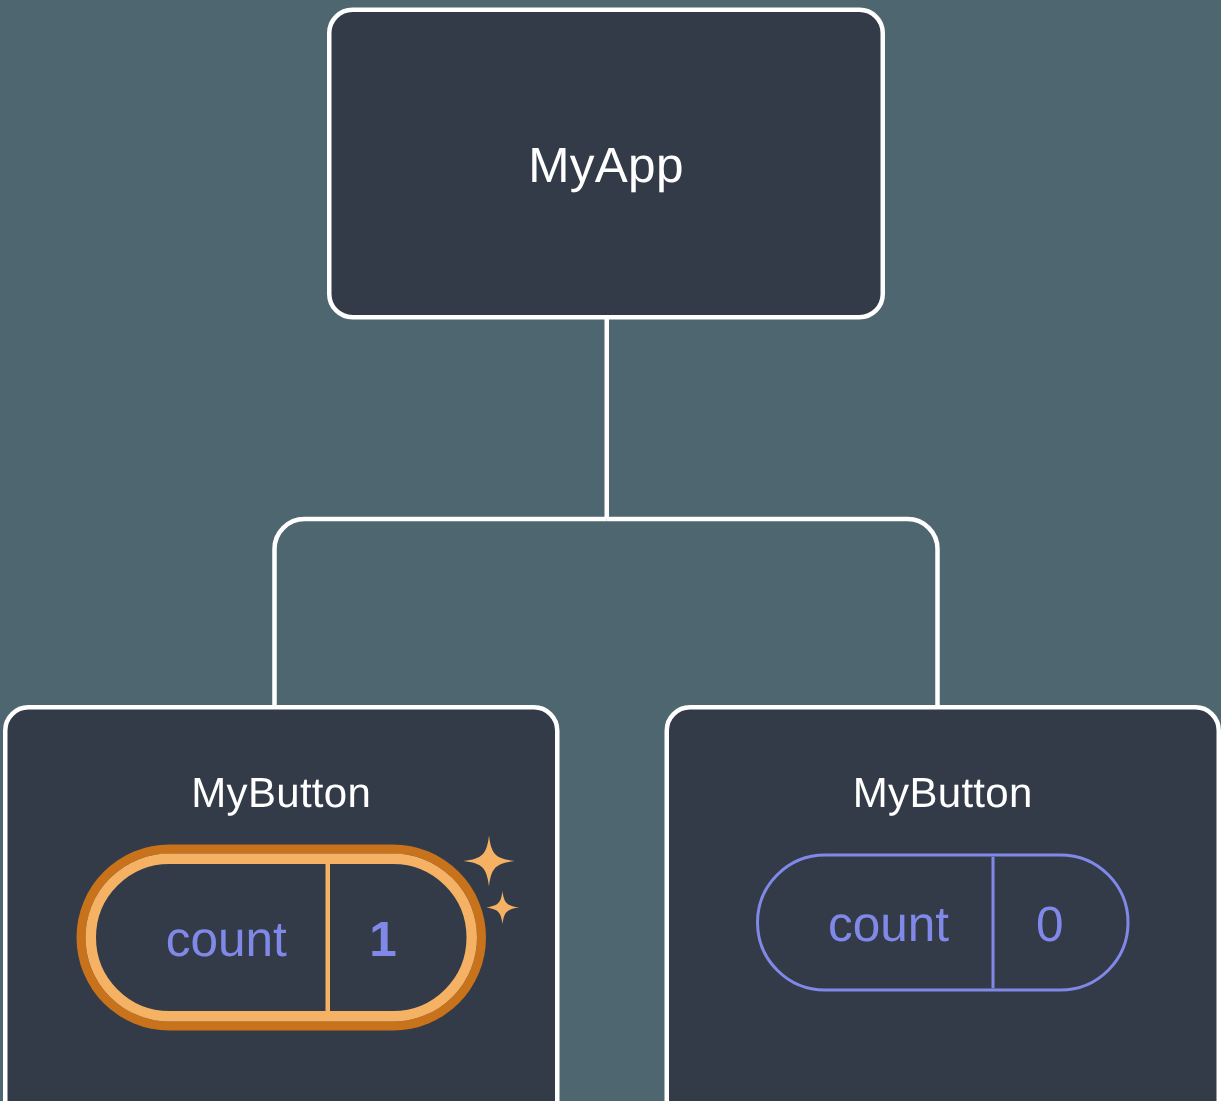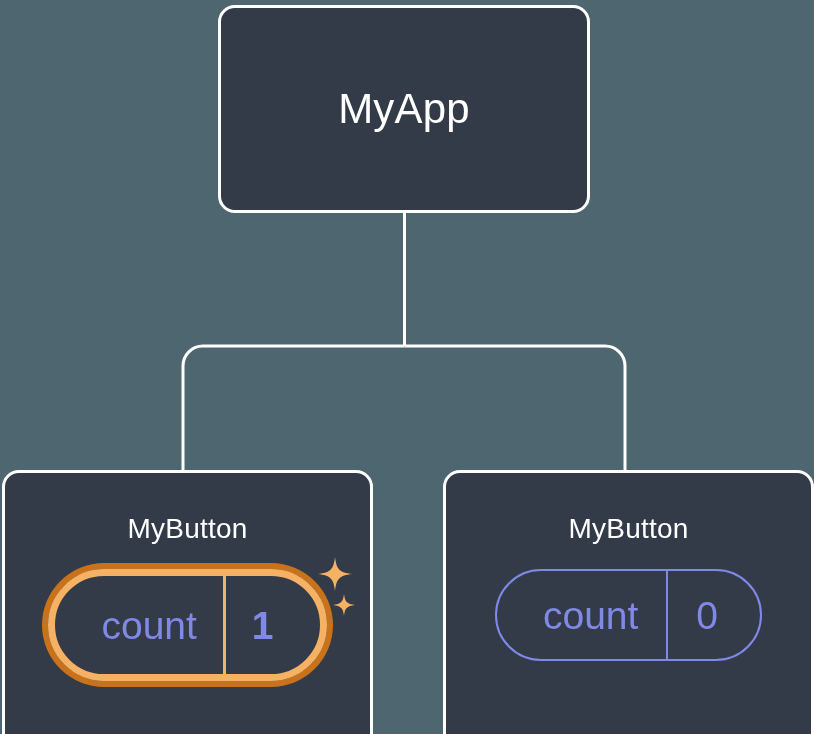--- a/index.html
+++ b/index.html
@@ -69,21 +69,21 @@
   .node-title {
     color: #ffffff;
     font-size: 28px;
     font-weight: 400;
     letter-spacing: 0.2px;
     line-height: 1;
     white-space: nowrap;
   }
 
   .node-root .node-title {
-    font-size: 42px;
+    font-size: 33px;
   }
 
   
   .pill-wrap {
     position: relative;
     margin-top: 26px;
     display: flex;
     align-items: center;
     justify-content: center;
   }
@@ -108,21 +108,21 @@
     height: 112px;
     border-radius: 56px;
     box-shadow: 0 0 0 6px #c8721b;
   }
 
   .pill-cell {
     display: flex;
     align-items: center;
     justify-content: center;
     color: #8189e8;
-    font-size: 39px;
+    font-size: 33px;
     font-weight: 400;
     line-height: 1;
     white-space: nowrap;
   }
 
   .pill-normal .pill-key   { padding: 0 28px 0 46px; }
   .pill-normal .pill-value {
     padding: 0 42px 0 28px;
     border-left: 2px solid #8189e8;
   }

